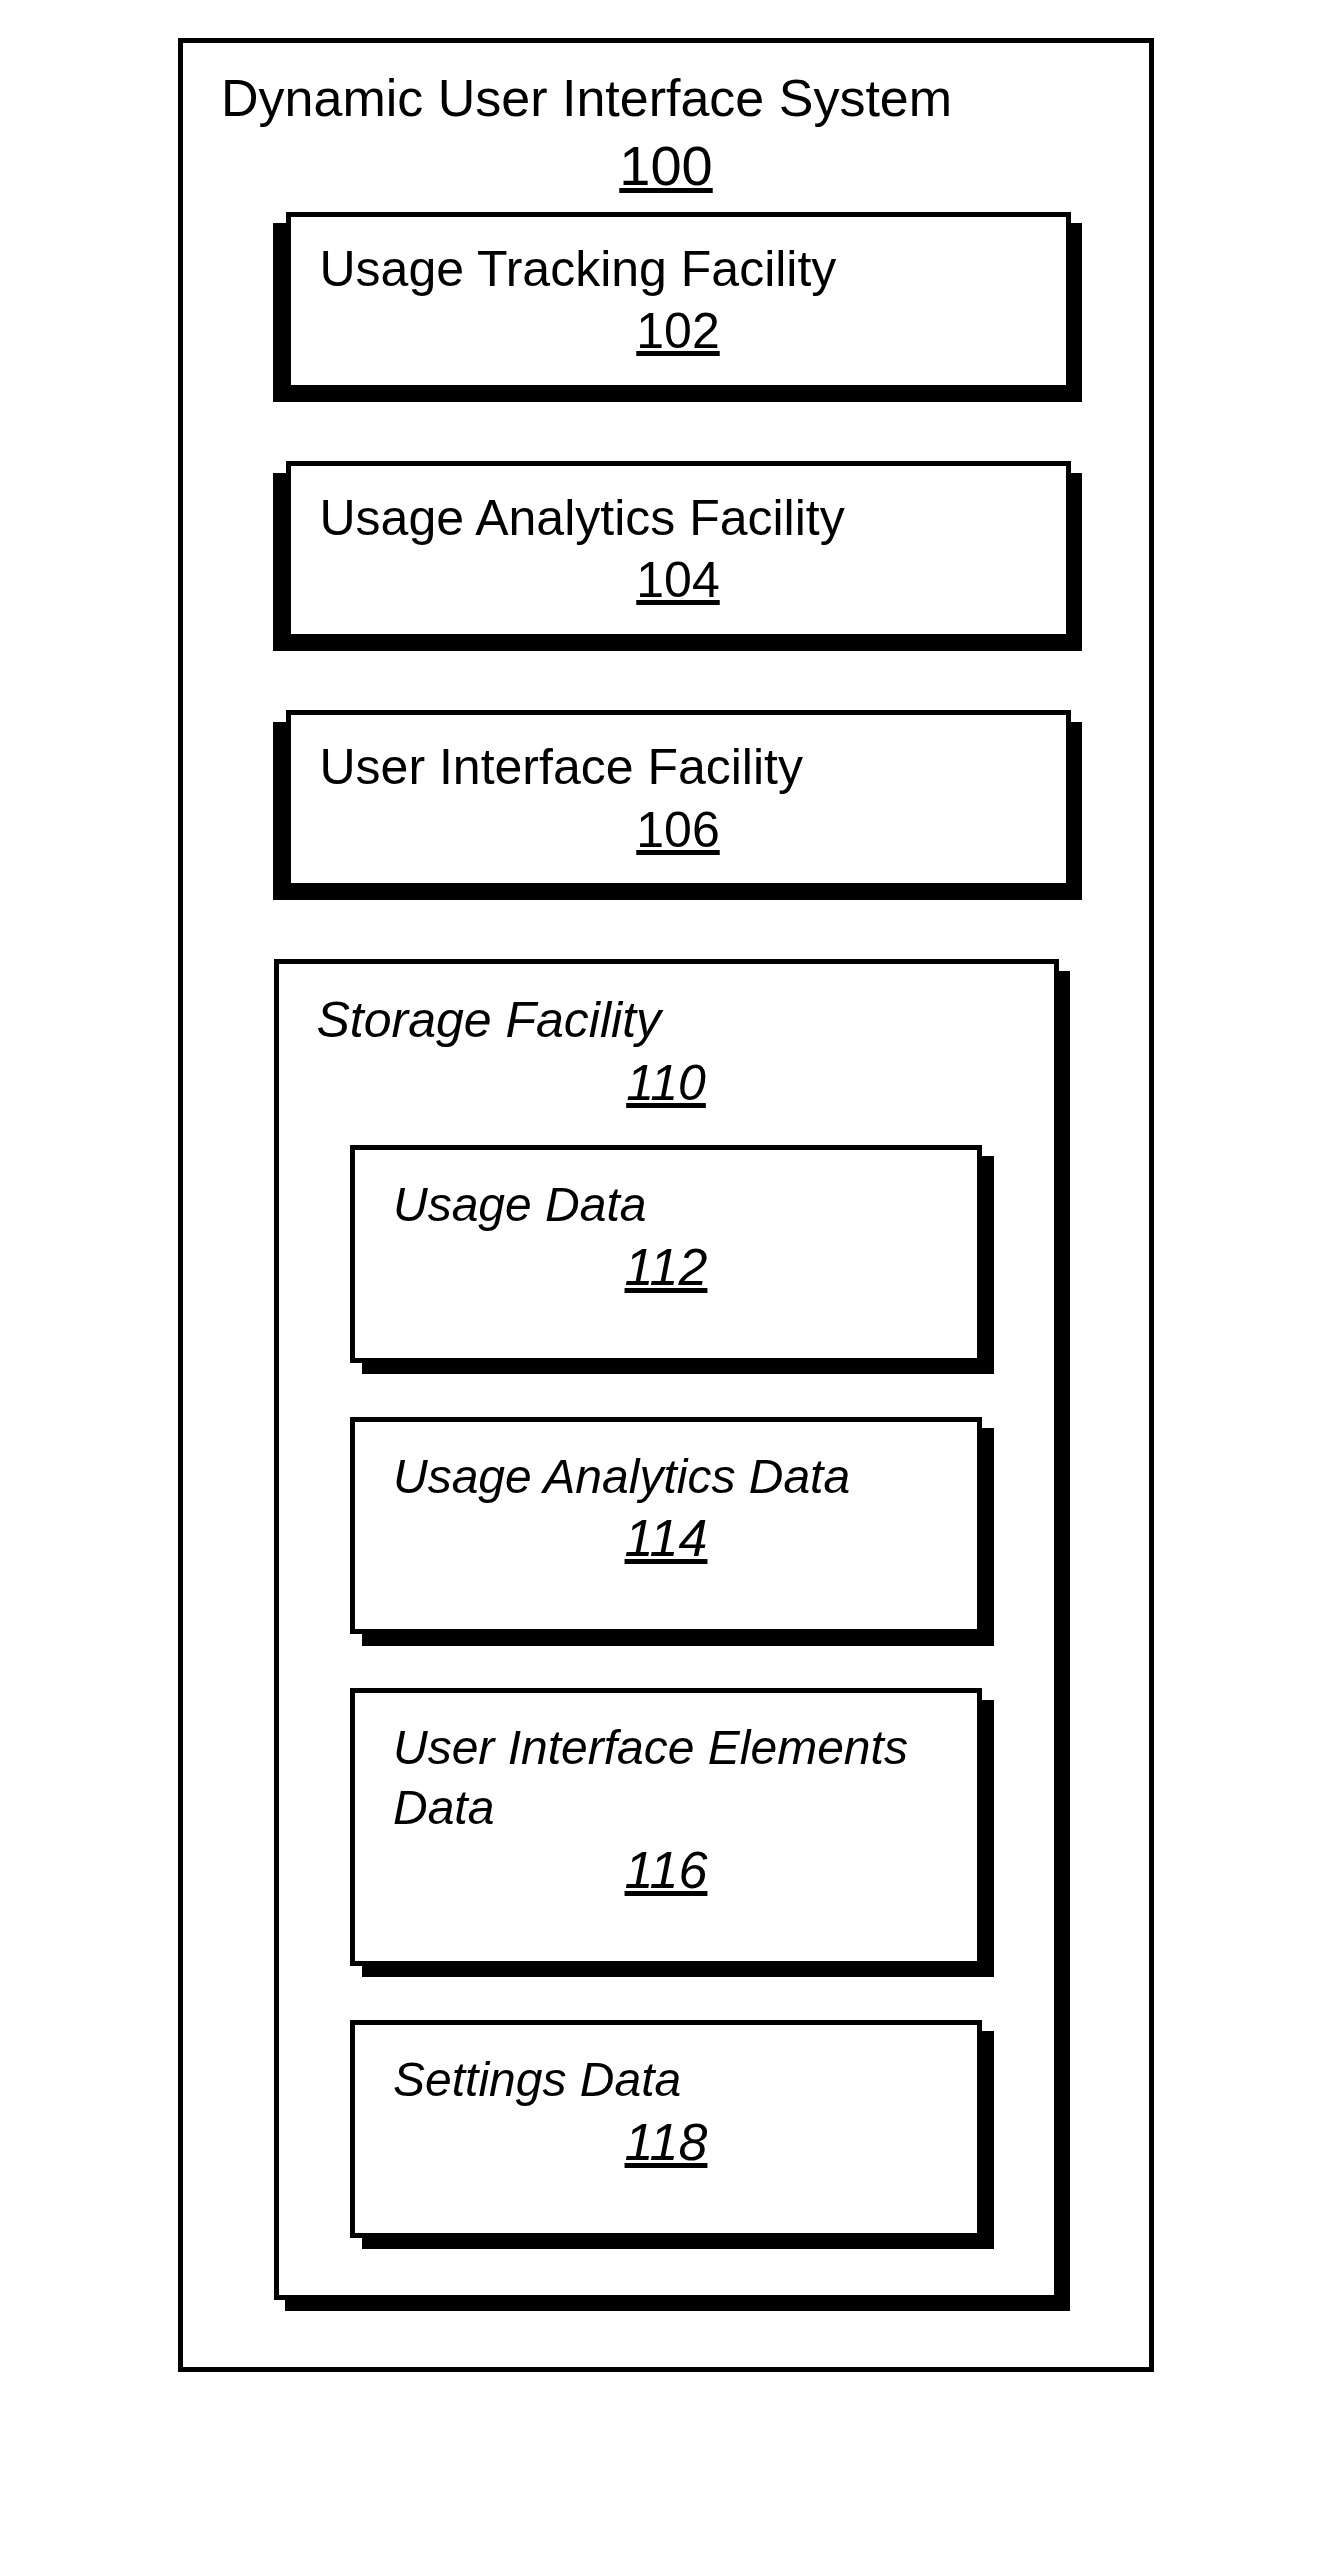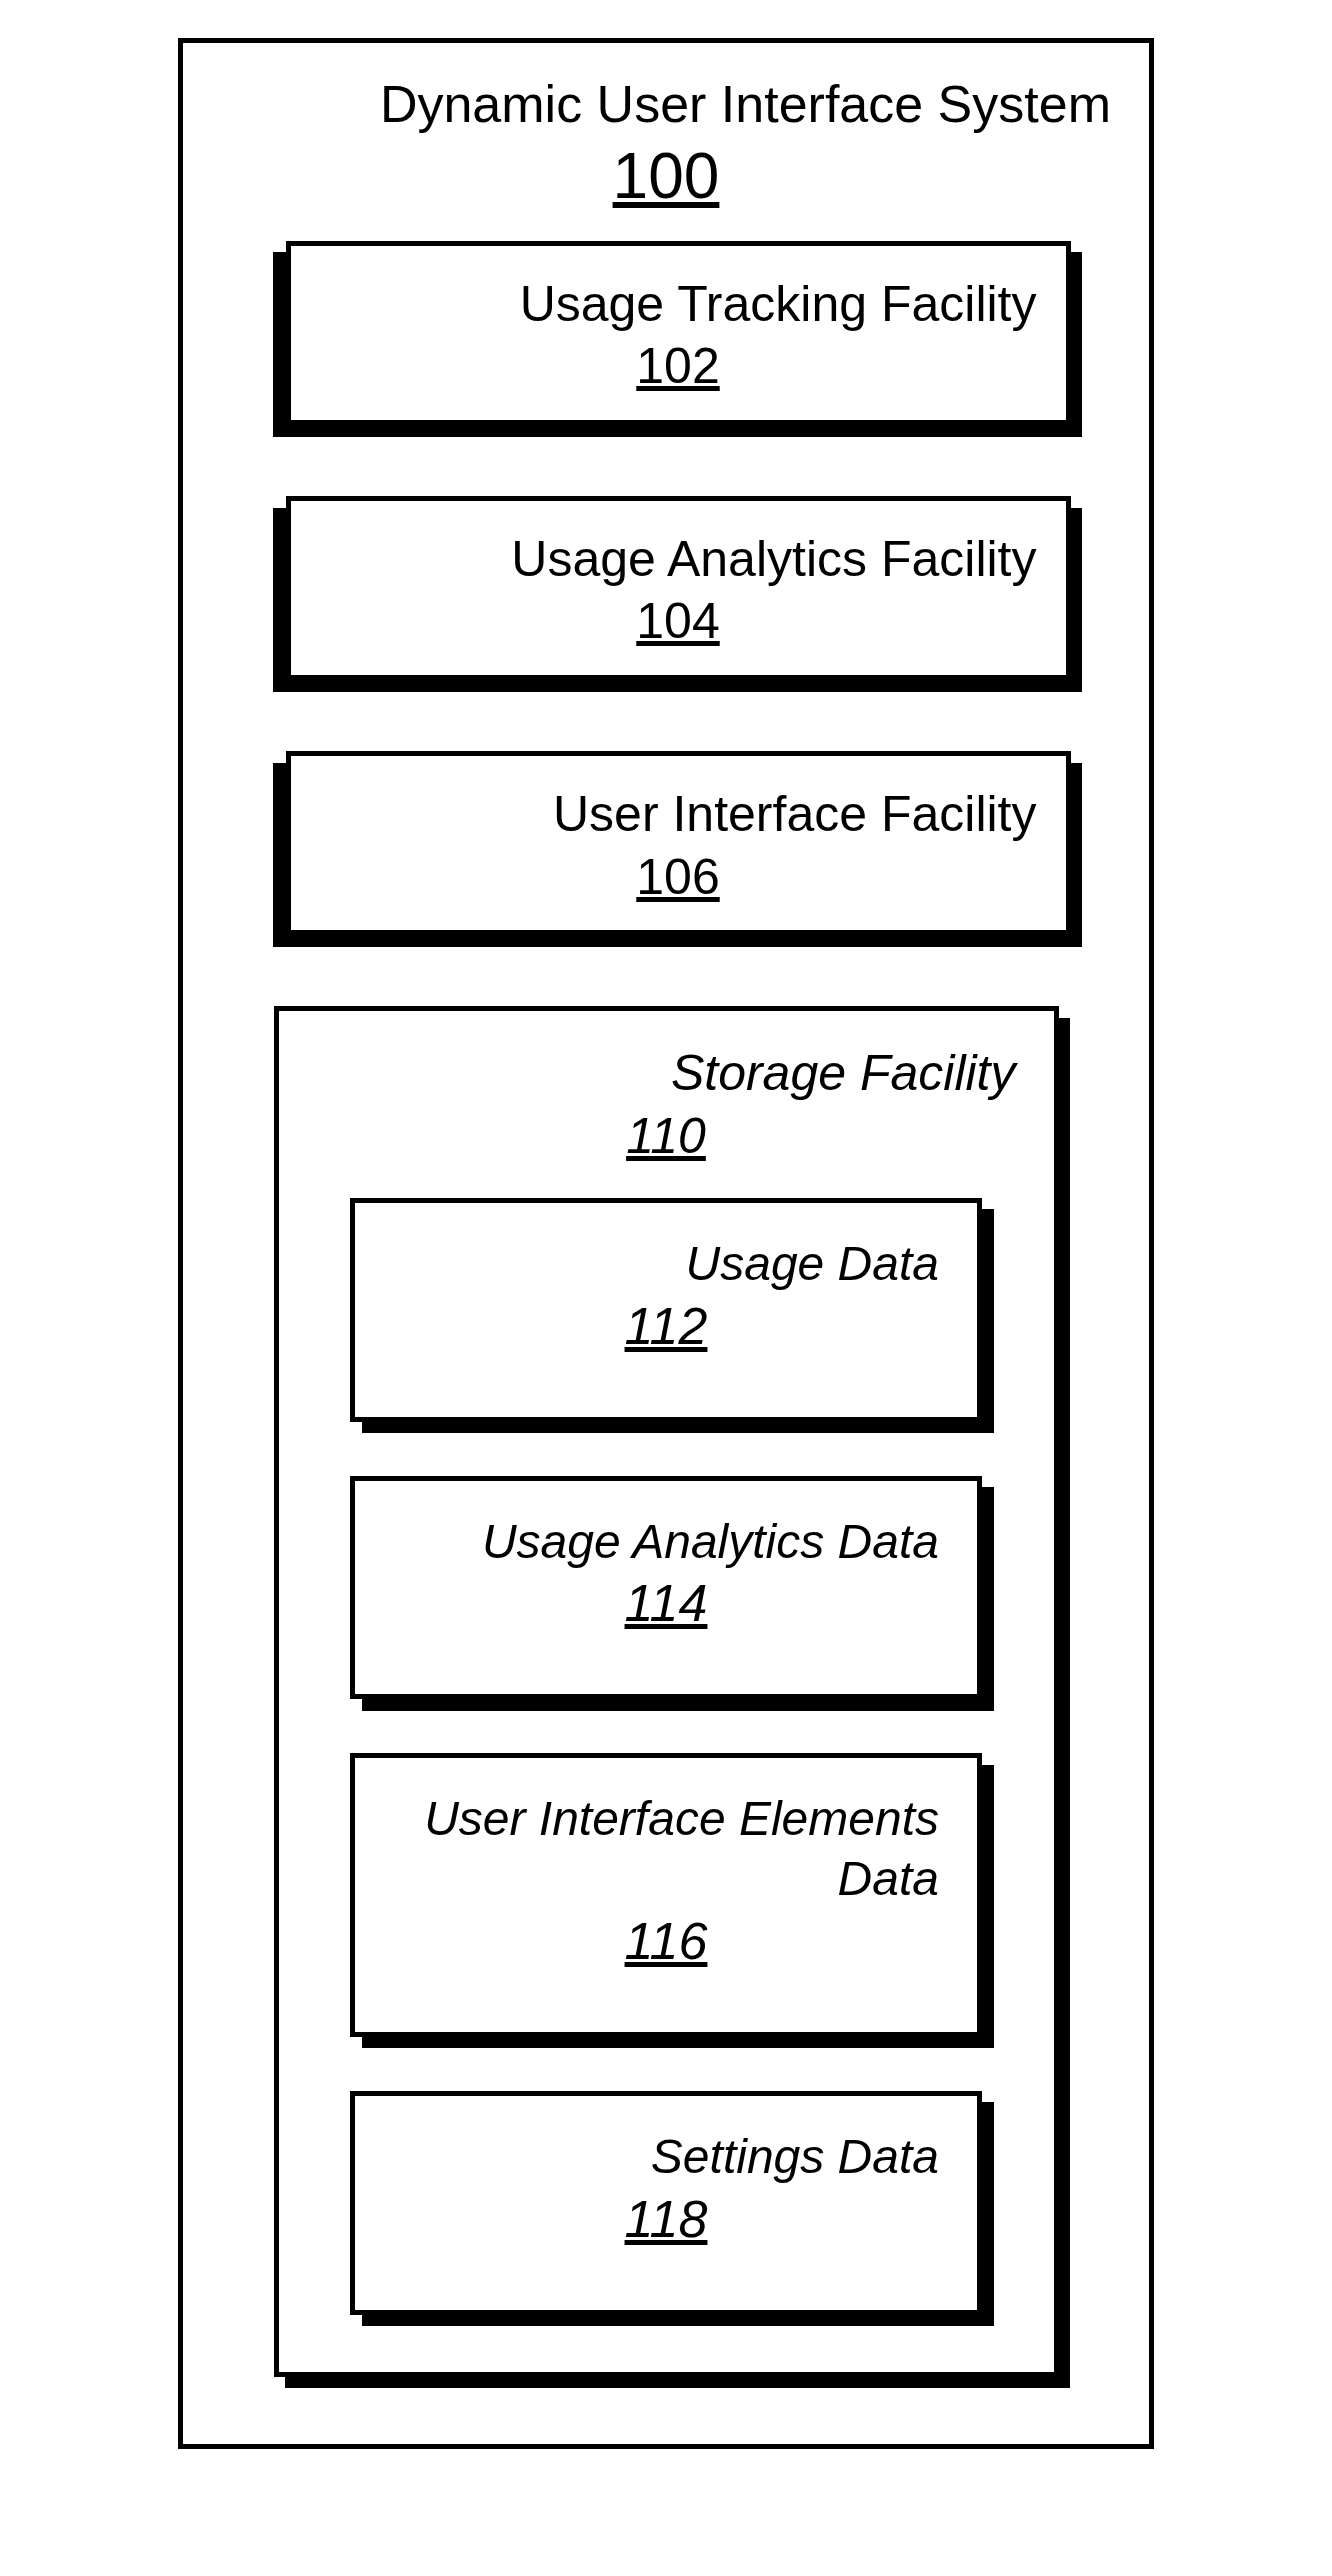--- a/index.html
+++ b/index.html
@@ -24,31 +24,31 @@
   }
   .outer-box {
     margin-top: 38px;
     width: 976px;
     border: 5.7px solid #000;
     box-sizing: border-box;
     background: #fff;
     padding: 19px 38px 67px 38px;
   }
   .block-title {
-    text-align: right;
+    text-align: left;
     font-size: 52px;
     line-height: 1.25;
-    margin-top: 10px;
+    margin-top: 4px;
   }
   .block-ref {
     text-align: center;
-    font-size: 64px;
+    font-size: 56px;
     text-decoration: underline;
     margin-top: 1.9px;
-    margin-bottom: 28px;
+    margin-bottom: 14px;
   }
   .shadow-box {
     position: relative;
     margin: 0 auto 71px auto;
   }
   .shadow-box .shadow {
     position: absolute;
     top: 11.5px;
     left: 11.5px;
     width: 100%;

